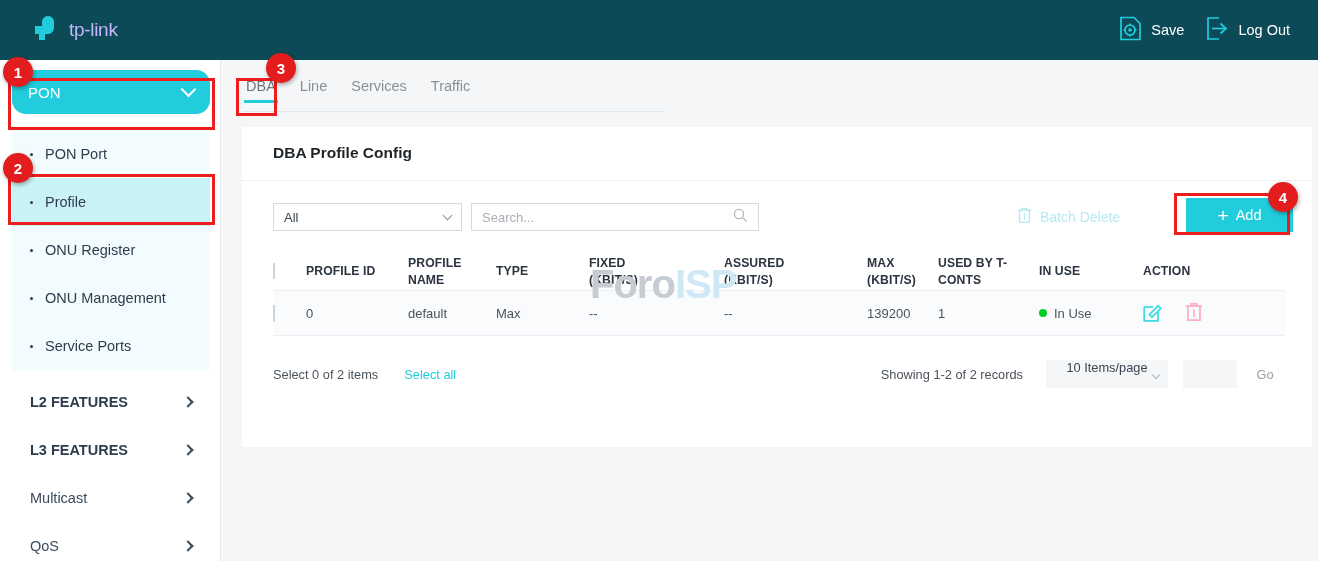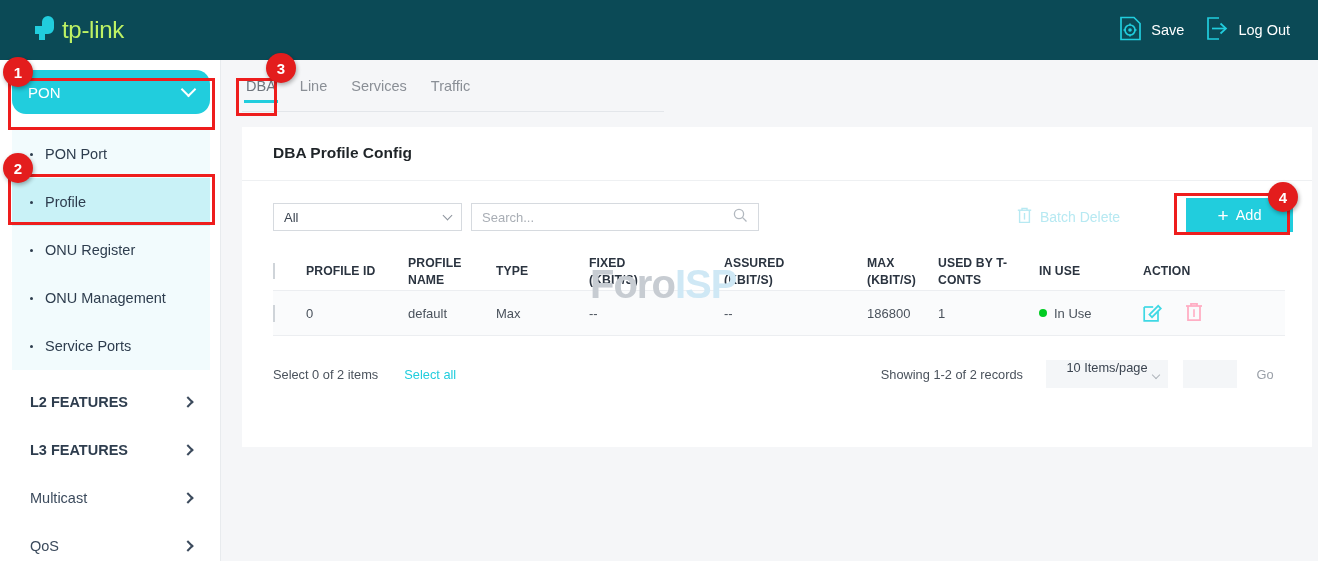--- a/index.html
+++ b/index.html
@@ -12,22 +12,22 @@
 
   
   #topbar {
     position: absolute; left: 0; top: 0; width: 1318px; height: 60px;
     background: #0b4a56;
     display: flex; align-items: center;
   }
   #logo-wrap { display: flex; align-items: center; margin-left: 32px; }
   #logo-mark { width: 30px; height: 28px; position: relative; }
   #logo-text {
-    color: #bef264; font-size: 24px; letter-spacing: -0.3px;
-    margin-left: 0; font-weight: 400;
+    color: #c4b5fd; font-size: 19px; letter-spacing: -0.3px;
+    margin-left: 7px; font-weight: 400;
   }
   #topbar-actions {
     margin-left: auto; margin-right: 28px;
     display: flex; align-items: center; gap: 22px;
   }
   .top-action { display: flex; align-items: center; gap: 9px; cursor: pointer; }
   .top-action-label { color: #ffffff; font-size: 14.5px; }
 
   
   #sidebar {
@@ -379,21 +379,21 @@
 
     <div id="trow">
       <div class="td c-chk">
         <span class="chk"></span>
       </div>
       <div class="td c-pid">0</div>
       <div class="td c-pname">default</div>
       <div class="td c-type">Max</div>
       <div class="td c-fixed">--</div>
       <div class="td c-assur">--</div>
-      <div class="td c-max">186800</div>
+      <div class="td c-max">139200</div>
       <div class="td c-used">1</div>
       <div class="td c-inuse">
         <span class="status-dot"></span><span>In Use</span>
       </div>
       <div class="td c-act act-icons">
         <span>
           <svg width="20" height="20" viewBox="0 0 20 20">
             <path d="M1.2 5 v13.8 h13.8 V10" fill="none" stroke="#3fd8e4" stroke-width="1.7"></path>
             <path d="M1.2 5 h9" fill="none" stroke="#3fd8e4" stroke-width="1.7"></path>
             <path d="M6.4 12.6 L15.2 3.8 l2.6 2.6 L9 15.2 z" fill="none" stroke="#3fd8e4" stroke-width="1.7"></path>

